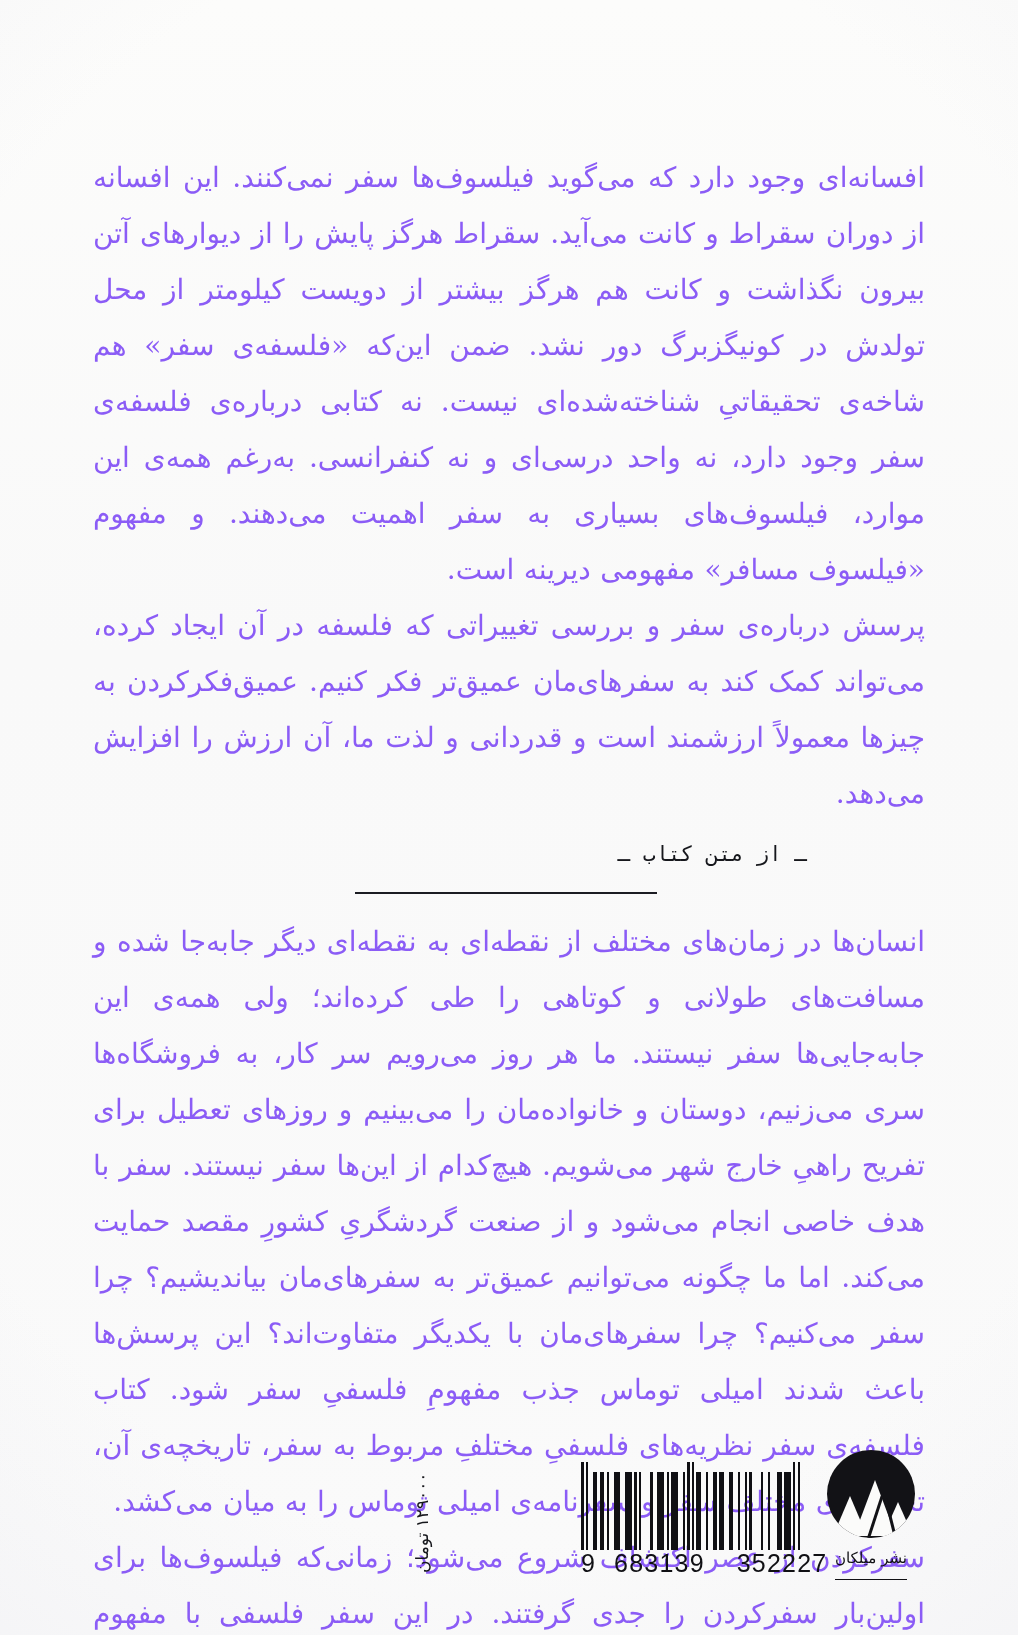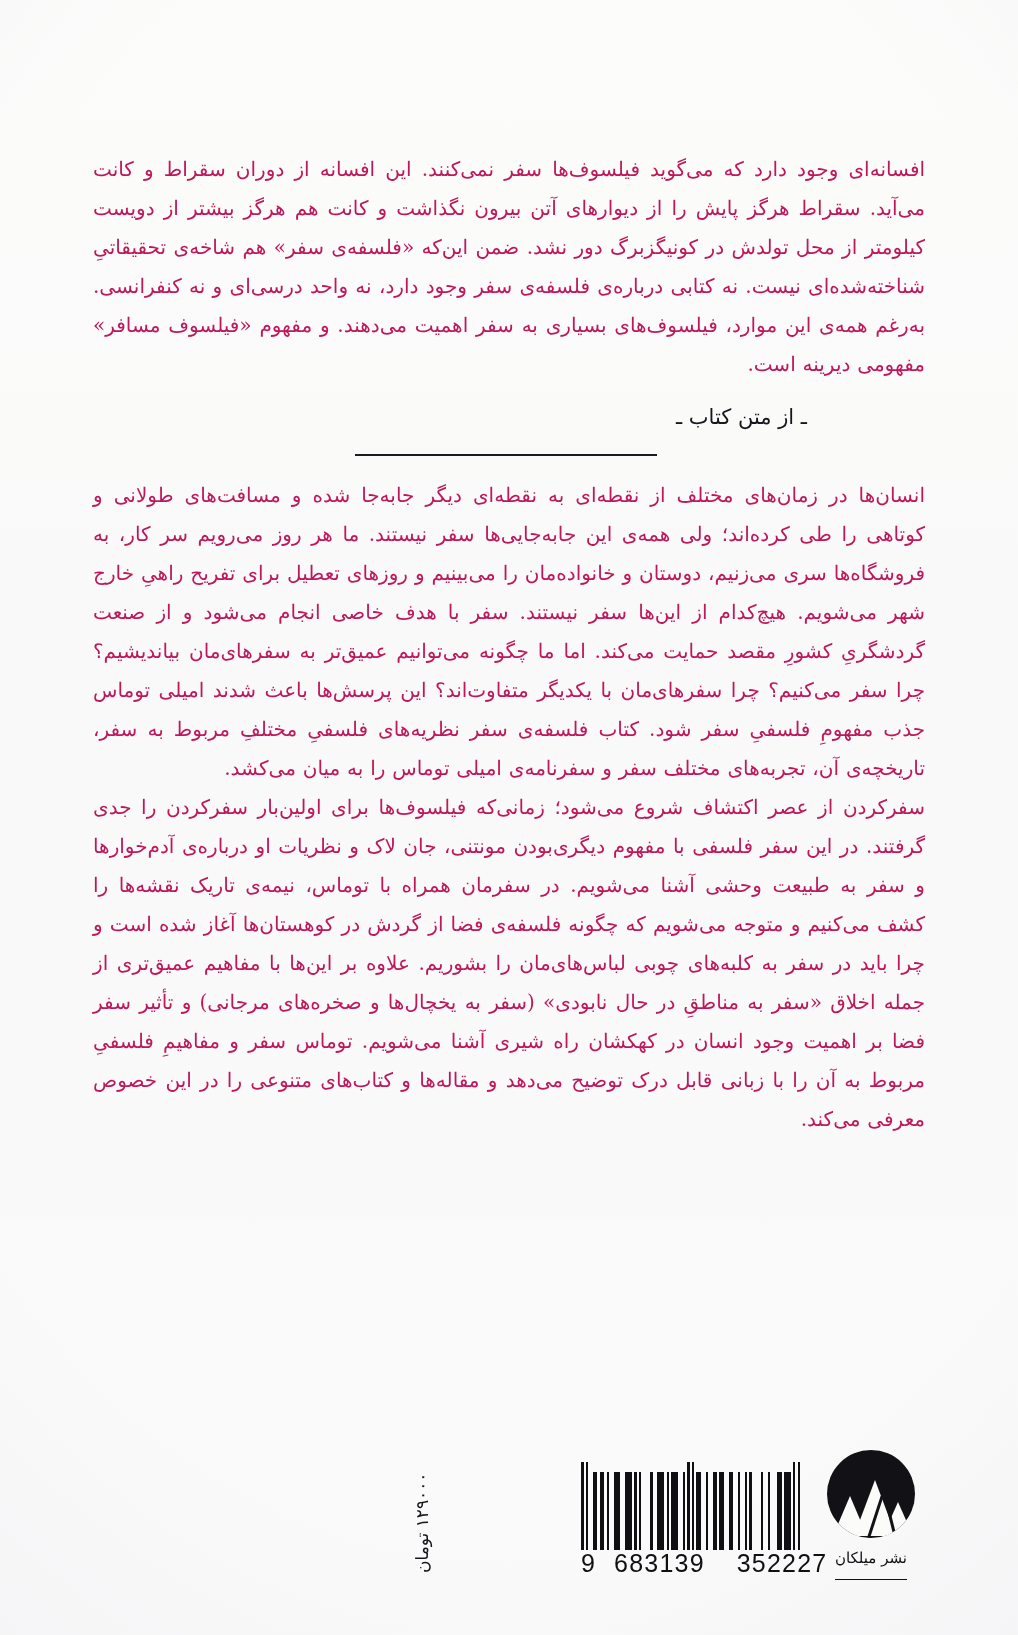--- a/index.html
+++ b/index.html
@@ -36,36 +36,37 @@
     position: absolute;
     right: 93px;
     left: 93px;
     top: 150px;
   }
 
   .para {
     direction: rtl;
     text-align: justify;
     text-align-last: right;
-    font-size: 20px;
-    line-height: 39px;
-    color: #be185d;
+    font-size: 28px;
+    line-height: 56px;
+    color: #8b5cf6;
     margin: 0;
     letter-spacing: 0.1px;
     word-spacing: 0.5px;
   }
 
   .attribution {
     direction: rtl;
     text-align: right;
     font-size: 21px;
     line-height: 39.5px;
     color: #16171c;
     margin: 14px 0 0 0;
     padding-right: 118px;
+    font-family: Liberation Mono, monospace;
   }
 
   .divider-wrap {
     position: relative;
     height: 38px;
   }
   .divider {
     position: absolute;
     top: 16px;
     right: 268px;
@@ -208,20 +209,21 @@
 <body>
 
 <div class="paper-texture"></div>
 
 <div class="page">
 
   <div class="content">
 
     <div>
       <p class="para">افسانه‌ای وجود دارد که می‌گوید فیلسوف‌ها سفر نمی‌کنند. این افسانه از دوران سقراط و کانت می‌آید. سقراط هرگز پایش را از دیوارهای آتن بیرون نگذاشت و کانت هم هرگز بیشتر از دویست کیلومتر از محل تولدش در کونیگزبرگ دور نشد. ضمن این‌که «فلسفه‌ی سفر» هم شاخه‌ی تحقیقاتیِ شناخته‌شده‌ای نیست. نه کتابی درباره‌ی فلسفه‌ی سفر وجود دارد، نه واحد درسی‌ای و نه کنفرانسی. به‌رغم همه‌ی این موارد، فیلسوف‌های بسیاری به سفر اهمیت می‌دهند. و مفهوم «فیلسوف مسافر» مفهومی دیرینه است.</p>
+      <p class="para">پرسش درباره‌ی سفر و بررسی تغییراتی که فلسفه در آن ایجاد کرده، می‌تواند کمک کند به سفرهای‌مان عمیق‌تر فکر کنیم. عمیق‌فکرکردن به چیزها معمولاً ارزشمند است و قدردانی و لذت ما، آن ارزش را افزایش می‌دهد.</p>
       <p class="attribution">ـ از متن کتاب ـ</p>
     </div>
 
     <div class="divider-wrap">
       <div class="divider"></div>
     </div>
 
     <div>
       <p class="para">انسان‌ها در زمان‌های مختلف از نقطه‌ای به نقطه‌ای دیگر جابه‌جا شده و مسافت‌های طولانی و کوتاهی را طی کرده‌اند؛ ولی همه‌ی این جابه‌جایی‌ها سفر نیستند. ما هر روز می‌رویم سر کار، به فروشگاه‌ها سری می‌زنیم، دوستان و خانواده‌مان را می‌بینیم و روزهای تعطیل برای تفریح راهیِ خارج شهر می‌شویم. هیچ‌کدام از این‌ها سفر نیستند. سفر با هدف خاصی انجام می‌شود و از صنعت گردشگریِ کشورِ مقصد حمایت می‌کند. اما ما چگونه می‌توانیم عمیق‌تر به سفرهای‌مان بیاندیشیم؟ چرا سفر می‌کنیم؟ چرا سفرهای‌مان با یکدیگر متفاوت‌اند؟ این پرسش‌ها باعث شدند امیلی توماس جذب مفهومِ فلسفیِ سفر شود. کتاب فلسفه‌ی سفر نظریه‌های فلسفیِ مختلفِ مربوط به سفر، تاریخچه‌ی آن، تجربه‌های مختلف سفر و سفرنامه‌ی امیلی توماس را به میان می‌کشد.</p>
       <p class="para">سفرکردن از عصر اکتشاف شروع می‌شود؛ زمانی‌که فیلسوف‌ها برای اولین‌بار سفرکردن را جدی گرفتند. در این سفر فلسفی با مفهوم دیگری‌بودن مونتنی، جان لاک و نظریات او درباره‌ی آدم‌خوارها و سفر به طبیعت وحشی آشنا می‌شویم. در سفرمان همراه با توماس، نیمه‌ی تاریک نقشه‌ها را کشف می‌کنیم و متوجه می‌شویم که چگونه فلسفه‌ی فضا از گردش در کوهستان‌ها آغاز شده است و چرا باید در سفر به کلبه‌های چوبی لباس‌های‌مان را بشوریم. علاوه بر این‌ها با مفاهیم عمیق‌تری از جمله اخلاق «سفر به مناطقِ در حال نابودی» (سفر به یخچال‌ها و صخره‌های مرجانی) و تأثیر سفر فضا بر اهمیت وجود انسان در کهکشان راه شیری آشنا می‌شویم. توماس سفر و مفاهیمِ فلسفیِ مربوط به آن را با زبانی قابل درک توضیح می‌دهد و مقاله‌ها و کتاب‌های متنوعی را در این خصوص معرفی می‌کند.</p>

